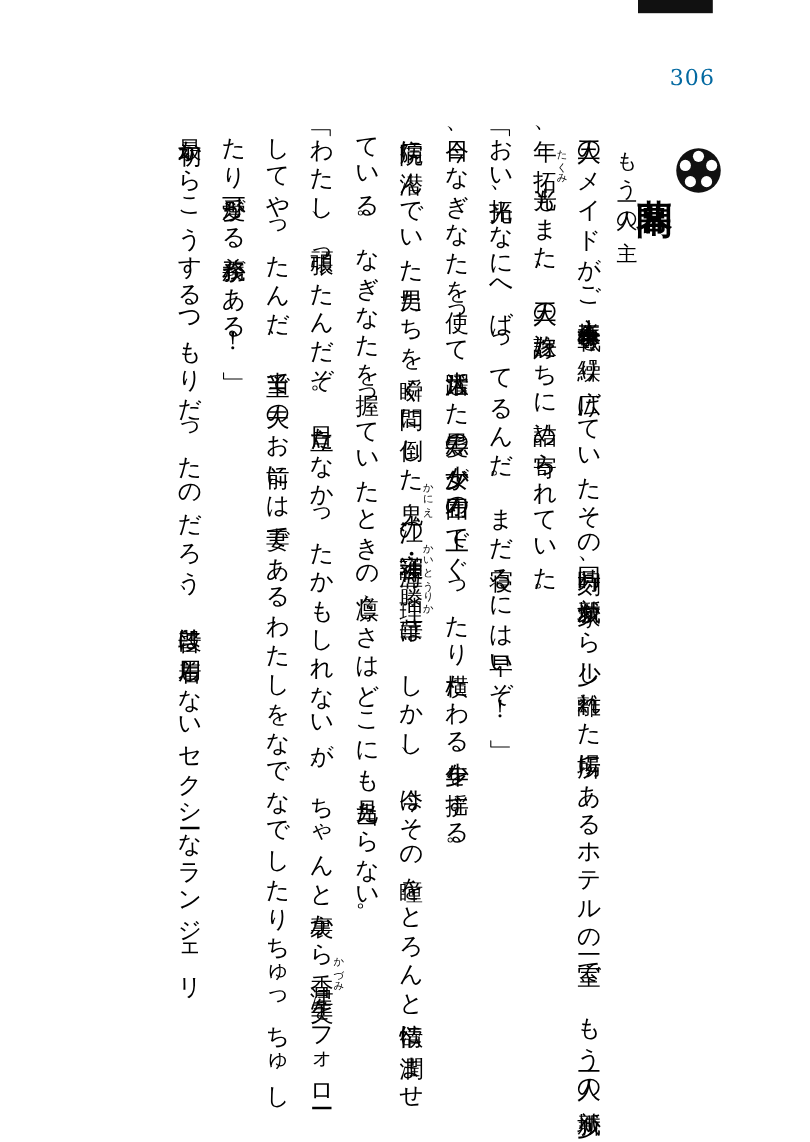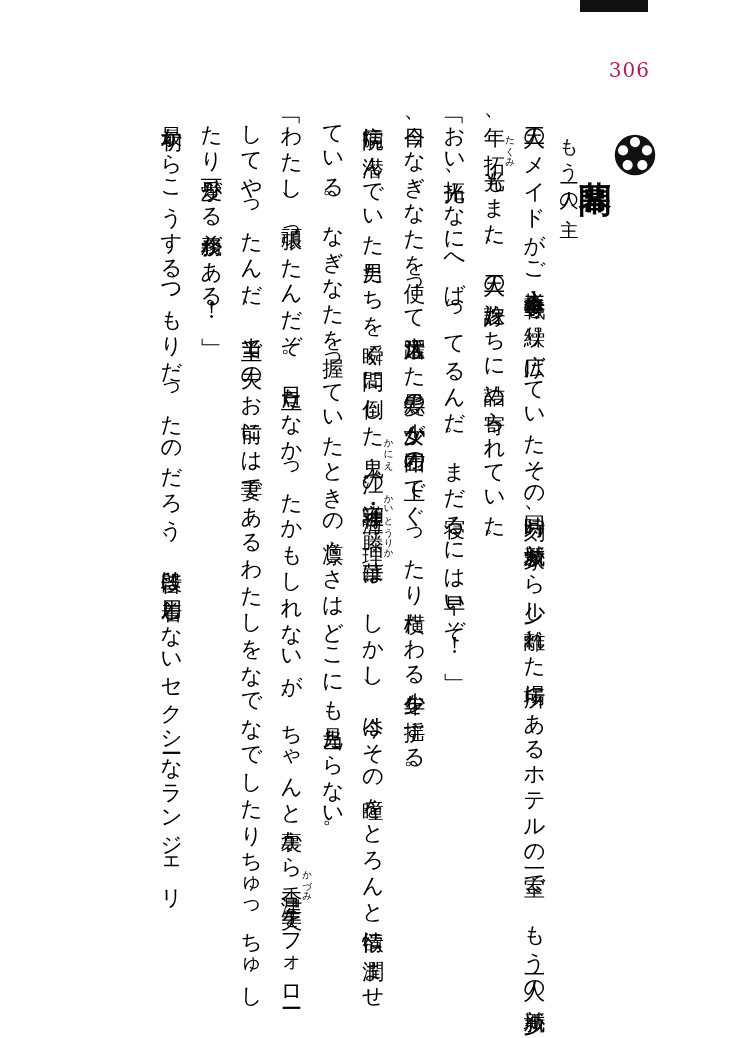--- a/index.html
+++ b/index.html
@@ -27,21 +27,21 @@
   }
 
   
   .page-number {
     position: absolute;
     top: 58px;
     right: 86px;
     font-size: 20px;
     letter-spacing: 1px;
     font-family: "DejaVu Serif", "Liberation Serif", serif;
-    color: #be185d;
+    color: #0369a1;
   }
 
   
   .page-body {
     position: absolute;
     top: 110px;
     left: 58px;
     right: 78px;
     bottom: 40px;
     display: flex;

